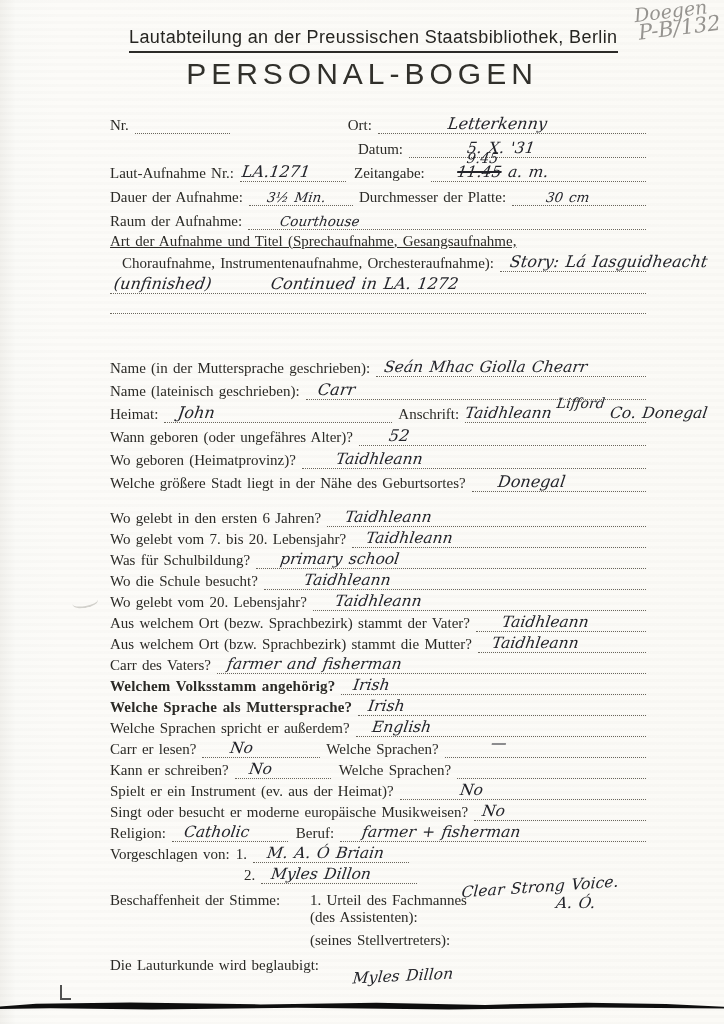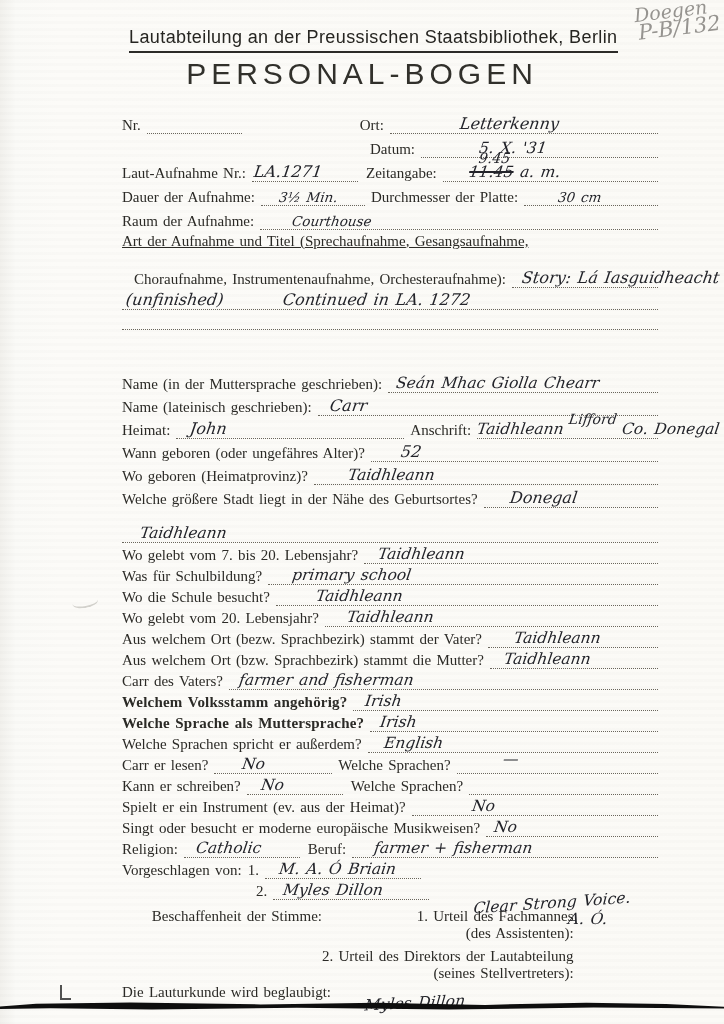--- a/index.html
+++ b/index.html
@@ -10,50 +10,50 @@
         background:repeating-linear-gradient(180deg,rgba(0,0,0,0.012) 0 3px,rgba(0,0,0,0) 3px 7px);}
   .hdr{position:absolute;left:129px;top:27px;white-space:nowrap;
         font-family:"Liberation Sans","DejaVu Sans",sans-serif;font-size:18px;letter-spacing:.4px;
         color:#262521;border-bottom:2px solid #2c2b28;padding-bottom:3px;}
   .title{position:absolute;left:0;top:57px;width:100%;text-align:center;
         font-family:"Liberation Sans","DejaVu Sans",sans-serif;font-size:30px;letter-spacing:5px;color:#31302b;}
   .corner{position:absolute;right:4px;top:2px;transform:rotate(-7deg);text-align:left;
         font-family:"DejaVu Serif",serif;font-style:italic;color:#969490;font-size:19px;line-height:.9;}
   .corner .l2{font-size:21px;margin-left:2px;display:block;}
 
-  .form{position:absolute;left:122px;top:110px;width:536px;font-size:15px;line-height:1.12;word-spacing:1.5px;text-align:right;}
+  .form{position:absolute;left:110px;top:110px;width:536px;font-size:15px;line-height:1.12;word-spacing:1.5px;}
   .r{display:flex;align-items:flex-end;height:24px;position:relative;}
   .q .r{height:21px;}
   .lbl{white-space:nowrap;padding-right:6px;}
   .bld .lbl{font-weight:700;letter-spacing:.2px;}
   .fill{flex:1 1 auto;border-bottom:1.6px dotted #6a665c;display:flex;align-items:flex-end;min-width:0;overflow:visible;}
   .fx{flex:0 0 auto;}
   .sp{flex:0 0 auto;}
   .hw{font-family:"DejaVu Serif",serif;font-style:italic;display:inline-block;transform:skewX(-8deg);
       color:#23242a;font-size:15.5px;line-height:1;padding-bottom:1px;white-space:nowrap;}
   .hw-lg{font-size:16px;}
   .raised{position:relative;top:-11px;margin:0 5px;font-size:14px;}
   .zwrap{display:flex;align-items:flex-end;gap:7px;margin-left:26px;position:relative;}
   .zc{position:absolute;left:10px;top:-14px;font-size:14px;}
   .zwrap s{text-decoration-thickness:1.5px;}
   .art1{height:20px;display:flex;align-items:flex-end;text-decoration:underline;}
-  .art2{height:22px;margin-top:16px;}
+  .art2{height:22px;}
   .art3{height:22px;}
   .art4{height:20px;}
   .u{text-decoration:underline;}
   .namesec{margin-top:40px;}
   .namesec .r{height:23px;}
   .q{margin-top:14px;}
   .stimme{position:relative;display:flex;margin-top:8px;align-items:flex-start;}
   .st-left{width:200px;}
   .st-right .ln{height:17px;}
   .st-gap{height:6px;}
   .st-note1{position:absolute;left:352px;top:-12px;transform:skewX(-8deg) rotate(-4deg);}
   .st-note2{position:absolute;left:446px;top:4px;transform:skewX(-8deg);}
-  .beglaubigt{display:flex;align-items:flex-start;margin-top:2px;height:34px;}
+  .beglaubigt{display:flex;align-items:flex-start;margin-top:8px;height:34px;}
   .bg-hw{margin-left:28px;margin-top:12px;transform:skewX(-8deg) rotate(-3deg);}
   .smudge{position:absolute;left:72px;top:596px;width:26px;height:10px;border-bottom:2px solid #bdbbb5;
         border-radius:50%;transform:rotate(-10deg);opacity:.65;}
   .lmark{position:absolute;left:60px;top:985px;width:9px;height:13px;
         border-left:2px solid #343434;border-bottom:2px solid #343434;opacity:.85;}
   .scanbar{position:absolute;left:0;top:1002px;width:724px;height:8px;background:#0e0e0e;
         clip-path:polygon(0 55%,5% 22%,18% 6%,36% 30%,52% 10%,67% 36%,81% 8%,92% 26%,100% 58%,100% 82%,82% 68%,62% 95%,41% 72%,21% 94%,7% 78%,0 88%);}
 </style>
 </head>
 <body>
@@ -184,20 +184,21 @@
       <div class="r">
         <span class="lbl">Welche größere Stadt liegt in der Nähe des Geburtsortes?</span>
         <span class="fill">
           <span class="hw hw-lg" style="margin-left:26px">Donegal</span>
         </span>
       </div>
     </div>
 
     <div class="q">
       <div class="r">
+        <span class="lbl">Wo gelebt in den ersten 6 Jahren?</span>
         <span class="fill">
             <span class="hw" style="margin-left:18px">Taidhleann</span>
           </span>
       </div>
       <div class="r">
         <span class="lbl">Wo gelebt vom 7. bis 20. Lebensjahr?</span>
         <span class="fill">
             <span class="hw" style="margin-left:14px">Taidhleann</span>
           </span>
       </div>
@@ -315,21 +316,20 @@
         </span>
       </div>
     </div>
 
     <div class="stimme">
       <div class="st-left">Beschaffenheit der Stimme:</div>
       <div class="st-right">
         <div class="ln">1. Urteil des Fachmannes</div>
         <div class="ln">(des Assistenten):</div>
         <div class="st-gap"></div>
-        <div class="ln">2. Urteil des Direktors der Lautabteilung</div>
         <div class="ln">(seines Stellvertreters):</div>
       </div>
       <div class="hw st-note1">Clear Strong Voice.</div>
       <div class="hw st-note2">A. Ó.</div>
     </div>
 
     <div class="beglaubigt">
       <span class="lbl">Die Lauturkunde wird beglaubigt:</span>
       <span class="hw bg-hw">Myles Dillon</span>
     </div>

